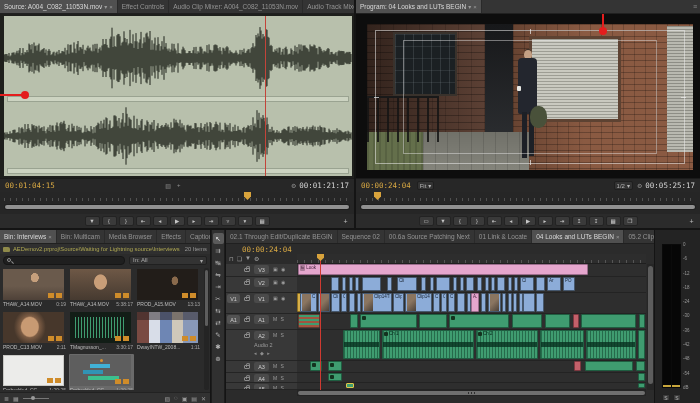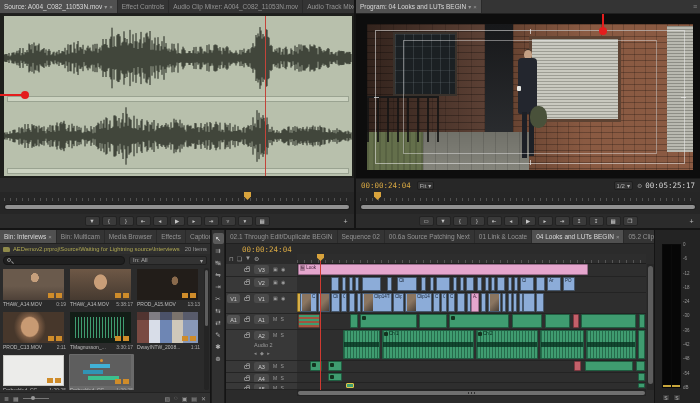--- a/index.html
+++ b/index.html
@@ -233,20 +233,29 @@
           <path id="wave2" stroke="#0d120c" stroke-width="0.9" fill="none" d="M0 116.9V123.1M1 116.4V123.6M2 118.3V121.7M3 116.3V123.7M4 117.9V122.1M5 118.0V122.0M6 115.3V124.7M7 117.6V122.4M8 117.1V122.9M9 114.0V126.0M10 113.7V126.3M11 113.7V126.3M12 117.0V123.0M13 116.3V123.7M14 116.4V123.6M15 111.3V128.7M16 117.3V122.7M17 112.3V127.7M18 111.3V128.7M19 112.8V127.2M20 116.3V123.7M21 108.1V131.9M22 115.7V124.3M23 113.0V127.0M24 108.0V132.0M25 112.3V127.7M26 114.1V125.9M27 115.9V124.1M28 108.2V131.8M29 109.6V130.4M30 109.2V130.8M31 112.4V127.6M32 109.9V130.1M33 110.7V129.3M34 116.4V123.6M35 109.6V130.4M36 112.7V127.3M37 111.9V128.1M38 111.1V128.9M39 115.0V125.0M40 110.4V129.6M41 115.1V124.9M42 117.3V122.7M43 113.4V126.6M44 111.3V128.7M45 115.0V125.0M46 108.9V131.1M47 116.0V124.0M48 109.6V130.4M49 109.5V130.5M50 114.3V125.7M51 115.8V124.2M52 109.3V130.7M53 106.5V133.5M54 110.2V129.8M55 114.7V125.3M56 107.3V132.7M57 105.9V134.1M58 108.2V131.8M59 106.6V133.4M60 104.8V135.2M61 107.9V132.1M62 113.2V126.8M63 115.1V124.9M64 111.9V128.1M65 108.9V131.1M66 115.7V124.3M67 115.5V124.5M68 107.7V132.3M69 111.8V128.2M70 109.9V130.1M71 115.2V124.8M72 115.4V124.6M73 109.8V130.2M74 114.1V125.9M75 110.9V129.1M76 113.9V126.1M77 111.7V128.3M78 116.5V123.5M79 117.1V122.9M80 115.8V124.2M81 109.6V130.4M82 116.1V123.9M83 112.3V127.7M84 114.6V125.4M85 115.1V124.9M86 115.6V124.4M87 110.1V129.9M88 113.3V126.7M89 117.3V122.7M90 111.1V128.9M91 116.7V123.3M92 110.2V129.8M93 109.1V130.9M94 106.7V133.3M95 107.7V132.3M96 113.0V127.0M97 104.9V135.1M98 112.4V127.6M99 107.5V132.5M100 103.7V136.3M101 111.9V128.1M102 101.4V138.6M103 102.2V137.8M104 113.8V126.2M105 108.2V131.8M106 104.5V135.5M107 112.3V127.7M108 112.0V128.0M109 110.7V129.3M110 99.5V140.5M111 99.4V140.6M112 100.3V139.7M113 104.7V135.3M114 110.3V129.7M115 102.0V138.0M116 112.2V127.8M117 106.5V133.5M118 103.3V136.7M119 97.0V143.0M120 110.6V129.4M121 106.7V133.3M122 91.3V148.7M123 97.8V142.2M124 109.8V130.2M125 101.3V138.7M126 102.8V137.2M127 103.8V136.2M128 111.9V128.1M129 112.5V127.5M130 99.7V140.3M131 112.1V127.9M132 112.7V127.3M133 102.8V137.2M134 113.8V126.2M135 109.1V130.9M136 111.7V128.3M137 104.6V135.4M138 103.0V137.0M139 114.5V125.5M140 114.0V126.0M141 108.8V131.2M142 110.0V130.0M143 104.4V135.6M144 105.9V134.1M145 115.5V124.5M146 108.4V131.6M147 109.1V130.9M148 106.3V133.7M149 112.9V127.1M150 104.0V136.0M151 115.2V124.8M152 113.7V126.3M153 109.8V130.2M154 107.2V132.8M155 112.1V127.9M156 112.1V127.9M157 110.1V129.9M158 109.0V131.0M159 111.2V128.8M160 110.6V129.4M161 109.0V131.0M162 107.1V132.9M163 110.5V129.5M164 108.5V131.5M165 111.2V128.8M166 113.4V126.6M167 106.3V133.7M168 112.0V128.0M169 111.5V128.5M170 102.7V137.3M171 106.6V133.4M172 103.8V136.2M173 106.3V133.7M174 107.2V132.8M175 110.2V129.8M176 103.7V136.3M177 111.6V128.4M178 107.3V132.7M179 111.4V128.6M180 109.3V130.7M181 113.7V126.3M182 115.5V124.5M183 109.3V130.7M184 108.7V131.3M185 110.2V129.8M186 109.8V130.2M187 109.6V130.4M188 113.0V127.0M189 112.0V128.0M190 112.8V127.2M191 107.0V133.0M192 107.3V132.7M193 111.7V128.3M194 111.0V129.0M195 116.1V123.9M196 111.3V128.7M197 107.1V132.9M198 112.1V127.9M199 114.1V125.9M200 110.7V129.3M201 108.0V132.0M202 115.6V124.4M203 106.5V133.5M204 110.3V129.7M205 116.0V124.0M206 106.0V134.0M207 107.2V132.8M208 113.7V126.3M209 111.4V128.6M210 111.1V128.9M211 108.2V131.8M212 105.7V134.3M213 107.9V132.1M214 109.1V130.9M215 114.7V125.3M216 106.6V133.4M217 115.6V124.4M218 113.6V126.4M219 113.9V126.1M220 116.2V123.8M221 106.8V133.2M222 108.5V131.5M223 111.1V128.9M224 108.9V131.1M225 114.4V125.6M226 107.2V132.8M227 115.4V124.6M228 115.8V124.2M229 110.9V129.1M230 115.0V125.0M231 108.7V131.3M232 115.0V125.0M233 114.8V125.2M234 110.2V129.8M235 113.9V126.1M236 113.7V126.3M237 114.4V125.6M238 116.4V123.6M239 112.0V128.0M240 110.9V129.1M241 116.7V123.3M242 112.1V127.9M243 111.3V128.7M244 109.3V130.7M245 109.9V130.1M246 113.2V126.8M247 109.0V131.0M248 114.5V125.5M249 101.3V138.7M250 109.8V130.2M251 107.5V132.5M252 111.3V128.7M253 94.2V145.8M254 103.9V136.1M255 96.8V143.2M256 112.1V127.9M257 101.5V138.5M258 103.1V136.9M259 99.1V140.9M260 101.9V138.1M261 105.3V134.7M262 108.9V131.1M263 101.5V138.5M264 108.2V131.8M265 116.0V124.0M266 113.1V126.9M267 115.9V124.1M268 110.8V129.2M269 114.7V125.3M270 114.3V125.7M271 117.1V122.9M272 116.3V123.7M273 114.0V126.0M274 116.9V123.1M275 115.4V124.6M276 117.2V122.8M277 116.9V123.1M278 114.3V125.7M279 113.6V126.4M280 112.6V127.4M281 113.0V127.0M282 114.1V125.9M283 114.7V125.3M284 110.8V129.2M285 110.5V129.5M286 116.6V123.4M287 113.8V126.2M288 116.9V123.1M289 111.1V128.9M290 114.8V125.2M291 110.2V129.8M292 115.9V124.1M293 110.7V129.3M294 112.4V127.6M295 113.3V126.7M296 112.0V128.0M297 114.8V125.2M298 112.7V127.3M299 111.0V129.0M300 113.3V126.7M301 114.6V125.4M302 112.7V127.3M303 110.6V129.4M304 115.4V124.6M305 113.1V126.9M306 111.3V128.7M307 113.2V126.8M308 110.9V129.1M309 109.5V130.5M310 113.6V126.4M311 110.6V129.4M312 114.0V126.0M313 114.4V125.6M314 110.8V129.2M315 114.1V125.9M316 109.6V130.4M317 111.0V129.0M318 111.4V128.6M319 116.2V123.8M320 111.4V128.6M321 111.8V128.2M322 116.0V124.0M323 116.2V123.8M324 116.5V123.5M325 112.7V127.3M326 114.3V125.7M327 116.4V123.6M328 116.0V124.0M329 114.2V125.8M330 116.8V123.2M331 114.1V125.9M332 117.4V122.6M333 112.3V127.7M334 116.1V123.9M335 113.8V126.2M336 114.2V125.8M337 114.7V125.3M338 115.8V124.2M339 116.5V123.5M340 116.4V123.6M341 115.6V124.4M342 115.3V124.7M343 117.9V122.1M344 114.7V125.3M345 115.7V124.3M346 117.9V122.1M347 116.4V123.6"></path>
         </svg>
         <div class="scrollstrip" style="top:80px"></div>
         <div class="scrollstrip" style="top:152px"></div>
         <div class="src-playhead"></div>
       </div>
       <div class="anno-line"></div>
       <div class="anno-dot"></div>
     </div>
 
+    <div class="tc-bar">
+      <span class="tc-gold">00:01:04:15</span>
+      <span class="mid-icons">
+        <span>▥</span>
+          <span>+</span>
+      </span>
+      <span class="gear">⚙</span>
+      <span class="tc-white">00:01:21:17</span>
+    </div>
 
     <div class="scrub">
       <div class="ticks"></div>
       <div class="scrub-marker" style="left:244px"></div>
       <div class="scrollbar">
           <div class="thumb"></div>
         </div>
     </div>
 
     <div class="transport">

